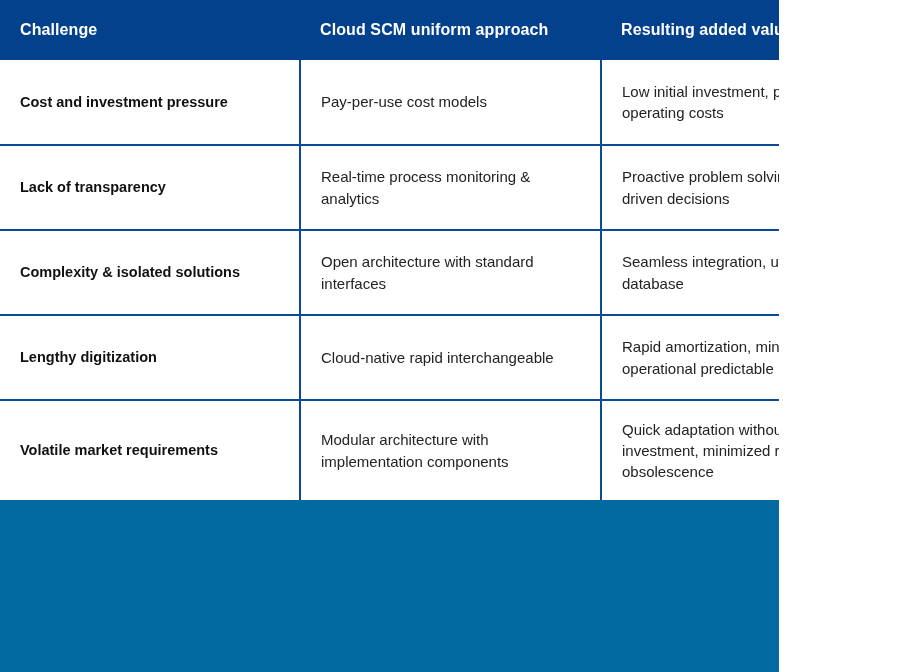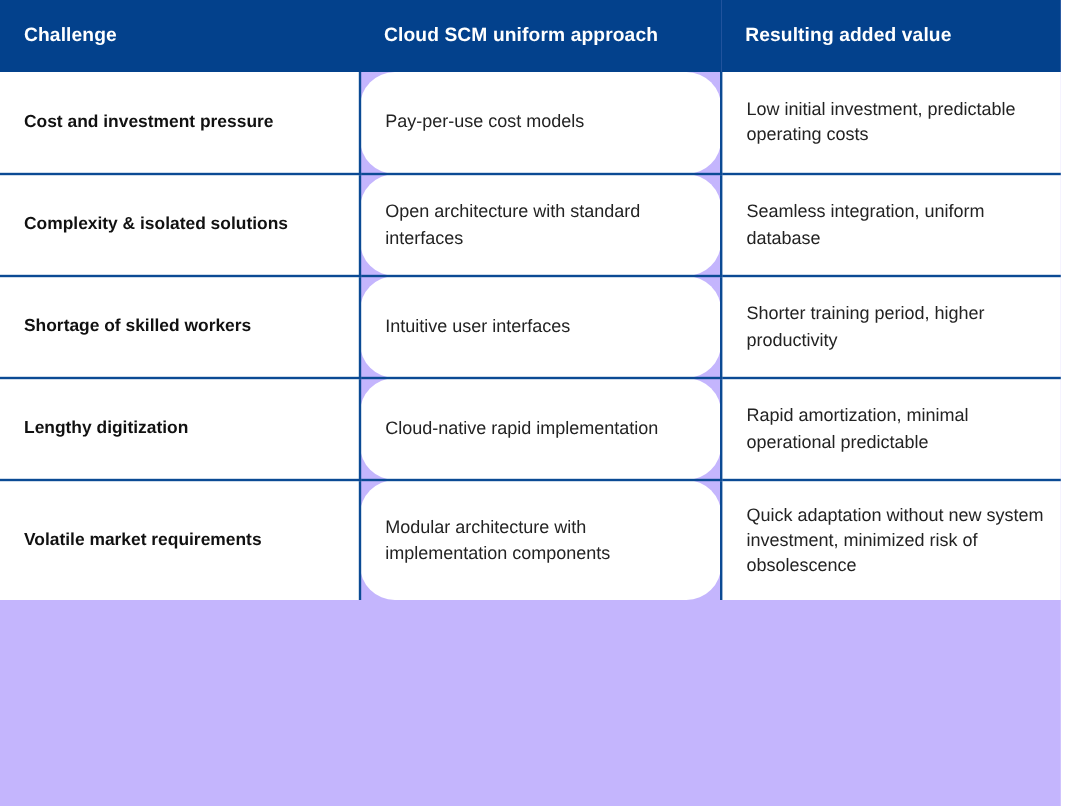--- a/index.html
+++ b/index.html
@@ -9,25 +9,25 @@
   }
   body {
     width: 900px;
     height: 672px;
     overflow: hidden;
     font-family: "Liberation Sans", sans-serif;
     color: #1a1a1a;
   }
 
   .table-wrap {
-    width: 884px;
+    width: 779px;
     height: 672px;
     position: relative;
     overflow: hidden;
-    background: #c4b5fd;
+    background: #0369a1;
   }
 
   table.challenge-table {
     width: 900px;
     border-collapse: collapse;
     table-layout: fixed;
   }
 
   
   col.c1 { width: 300px; }
@@ -65,21 +65,20 @@
     color: #111111;
     padding-left: 20px;
     padding-right: 6px;
     border-right: 2px solid #0B4A94;
   }
 
   tbody td.col-approach {
     color: #232323;
     border-right: 2px solid #0B4A94;
     padding-left: 20px;
-    border-radius: 29px;
   }
 
   tbody td.col-value {
     color: #232323;
     padding-left: 20px;
     padding-right: 24px;
     margin-left: 10px;
   }
 
   
@@ -105,32 +104,32 @@
         <th class="h3">Resulting added value</th>
       </tr>
     </thead>
     <tbody id="table-body">
         <tr>
           <td class="col-challenge">Cost and investment pressure</td>
           <td class="col-approach">Pay-per-use cost models</td>
           <td class="col-value">Low initial investment, predictable operating costs</td>
         </tr>
         <tr>
+          <td class="col-challenge">Lack of transparency</td>
+          <td class="col-approach">Real-time process monitoring &amp; analytics</td>
+          <td class="col-value">Proactive problem solving, data-driven decisions</td>
+        </tr>
+        <tr>
           <td class="col-challenge">Complexity &amp; isolated solutions</td>
           <td class="col-approach">Open architecture with standard interfaces</td>
           <td class="col-value">Seamless integration, uniform database</td>
         </tr>
         <tr>
-          <td class="col-challenge">Shortage of skilled workers</td>
-          <td class="col-approach">Intuitive user interfaces</td>
-          <td class="col-value">Shorter training period, higher productivity</td>
-        </tr>
-        <tr>
           <td class="col-challenge">Lengthy digitization</td>
-          <td class="col-approach">Cloud-native rapid implementation</td>
+          <td class="col-approach">Cloud-native rapid interchangeable</td>
           <td class="col-value">Rapid amortization, minimal operational predictable</td>
         </tr>
         <tr class="tall">
           <td class="col-challenge">Volatile market requirements</td>
           <td class="col-approach">Modular architecture with implementation components</td>
           <td class="col-value">Quick adaptation without new system investment, minimized risk of obsolescence</td>
         </tr>
       </tbody>
   </table>
 </div>

